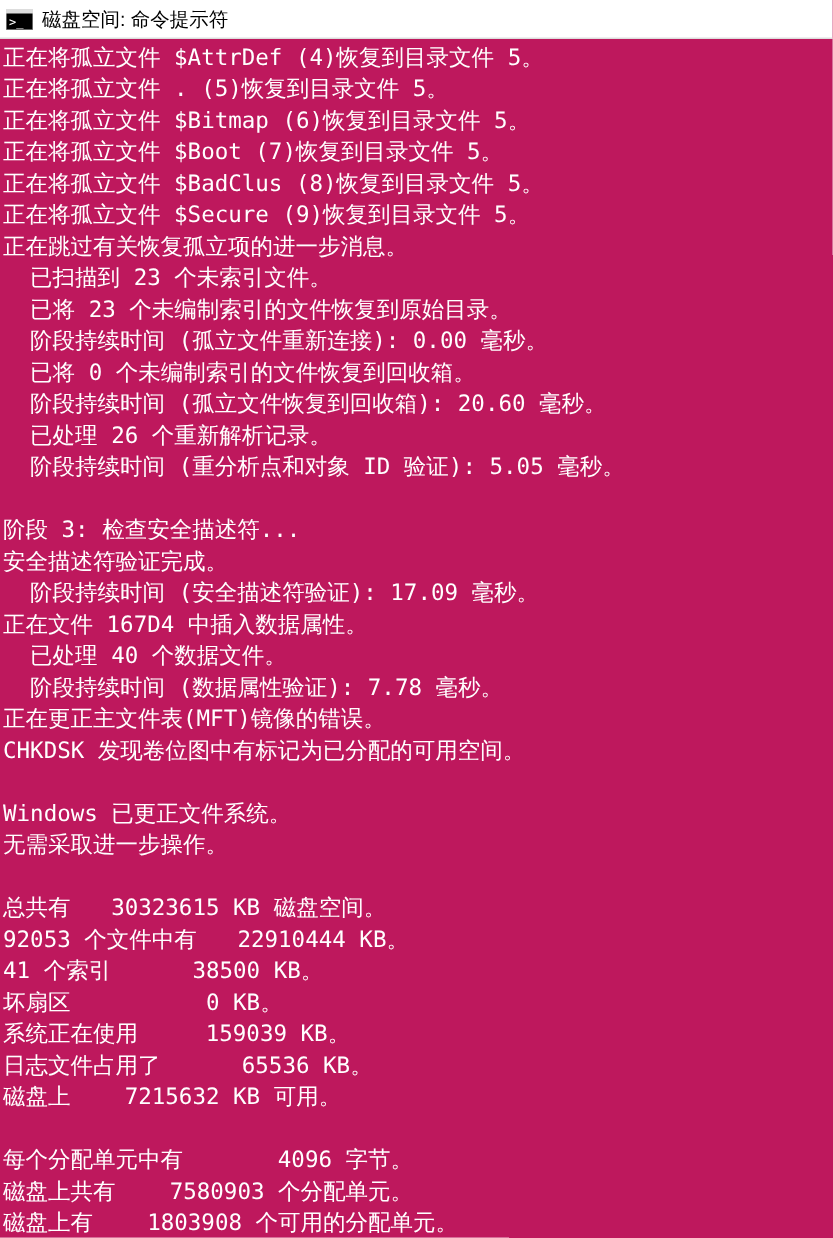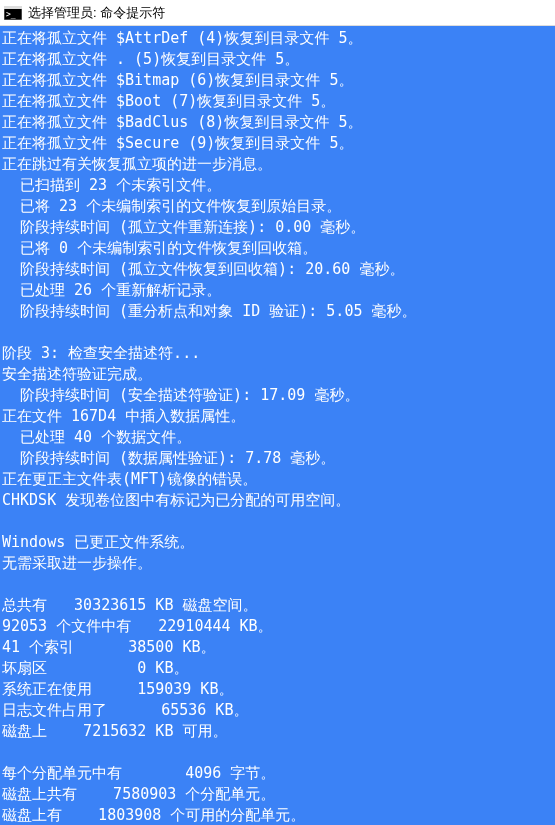--- a/index.html
+++ b/index.html
@@ -30,21 +30,21 @@
       display: flex;
       align-items: center;
       justify-content: center;
     }
     .titlebar .title-text {
       font-size: 13px;
       color: #000;
       font-family: "Microsoft YaHei", sans-serif;
     }
     .terminal {
-      background: #3b82f6;
+      background: #be185d;
       color: #ffffff;
       width: 100%;
       height: calc(100% - 26px);
       padding: 2px 2px;
       white-space: pre;
       line-height: 21px;
       font-family: "NSimSun", "SimSun", "Consolas", monospace;
       overflow: hidden;
     }
     .terminal .line {
@@ -55,16 +55,16 @@
 <body>
 
 <div class="titlebar">
   <span class="icon">
     <svg width="18" height="14" viewBox="0 0 18 14">
       <rect x="0" y="0" width="18" height="14" fill="#000" stroke="#888" stroke-width="1"></rect>
       <rect x="0" y="0" width="18" height="3" fill="#ddd"></rect>
       <text x="2" y="11" font-size="8" fill="#fff" font-family="monospace">&gt;_</text>
     </svg>
   </span>
-  <span class="title-text">选择管理员: 命令提示符</span>
+  <span class="title-text">磁盘空间: 命令提示符</span>
 </div>
 
 <div class="terminal" id="terminal"><span class="line">正在将孤立文件 $AttrDef (4)恢复到目录文件 5。</span><span class="line">正在将孤立文件 . (5)恢复到目录文件 5。</span><span class="line">正在将孤立文件 $Bitmap (6)恢复到目录文件 5。</span><span class="line">正在将孤立文件 $Boot (7)恢复到目录文件 5。</span><span class="line">正在将孤立文件 $BadClus (8)恢复到目录文件 5。</span><span class="line">正在将孤立文件 $Secure (9)恢复到目录文件 5。</span><span class="line">正在跳过有关恢复孤立项的进一步消息。</span><span class="line">  已扫描到 23 个未索引文件。</span><span class="line">  已将 23 个未编制索引的文件恢复到原始目录。</span><span class="line">  阶段持续时间 (孤立文件重新连接): 0.00 毫秒。</span><span class="line">  已将 0 个未编制索引的文件恢复到回收箱。</span><span class="line">  阶段持续时间 (孤立文件恢复到回收箱): 20.60 毫秒。</span><span class="line">  已处理 26 个重新解析记录。</span><span class="line">  阶段持续时间 (重分析点和对象 ID 验证): 5.05 毫秒。</span><span class="line">&nbsp;</span><span class="line">阶段 3: 检查安全描述符...</span><span class="line">安全描述符验证完成。</span><span class="line">  阶段持续时间 (安全描述符验证): 17.09 毫秒。</span><span class="line">正在文件 167D4 中插入数据属性。</span><span class="line">  已处理 40 个数据文件。</span><span class="line">  阶段持续时间 (数据属性验证): 7.78 毫秒。</span><span class="line">正在更正主文件表(MFT)镜像的错误。</span><span class="line">CHKDSK 发现卷位图中有标记为已分配的可用空间。</span><span class="line">&nbsp;</span><span class="line">Windows 已更正文件系统。</span><span class="line">无需采取进一步操作。</span><span class="line">&nbsp;</span><span class="line">总共有   30323615 KB 磁盘空间。</span><span class="line">92053 个文件中有   22910444 KB。</span><span class="line">41 个索引      38500 KB。</span><span class="line">坏扇区          0 KB。</span><span class="line">系统正在使用     159039 KB。</span><span class="line">日志文件占用了      65536 KB。</span><span class="line">磁盘上    7215632 KB 可用。</span><span class="line">&nbsp;</span><span class="line">每个分配单元中有       4096 字节。</span><span class="line">磁盘上共有    7580903 个分配单元。</span><span class="line">磁盘上有    1803908 个可用的分配单元。</span></div>
 
 </body></html>

